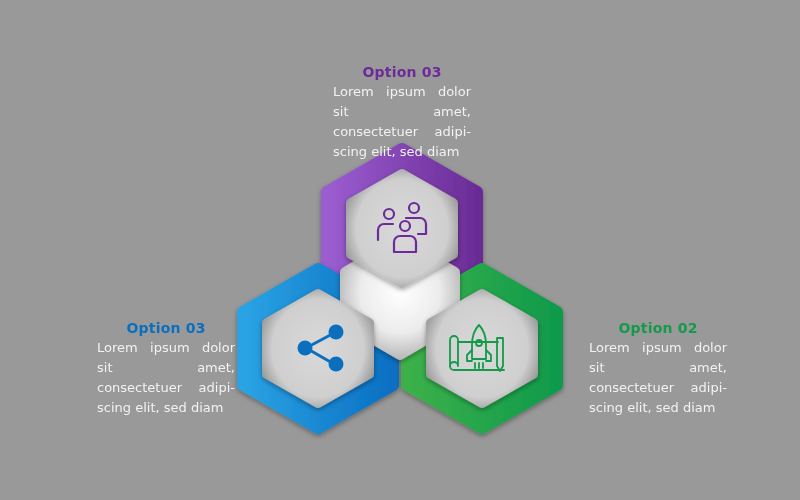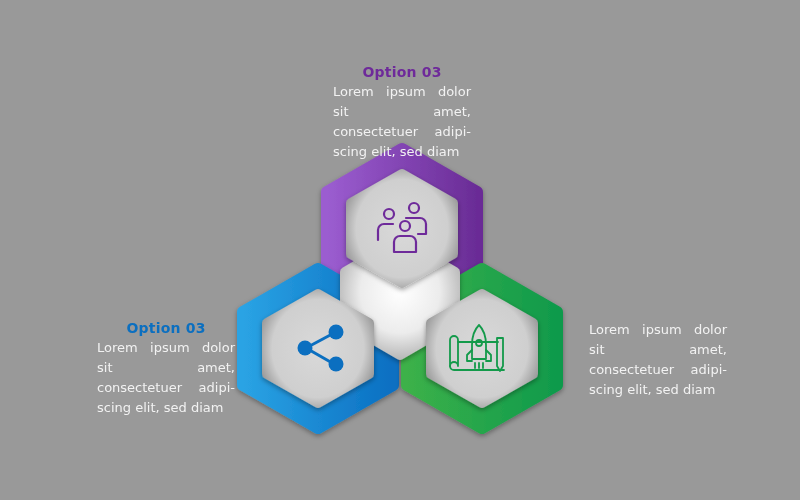--- a/index.html
+++ b/index.html
@@ -102,14 +102,15 @@
   <div class="title" style="color:#6e2a9a;">Option 03</div>
   <div class="desc">Lorem ipsum dolor sit amet, consectetuer adipi-scing elit, sed diam</div>
 </div>
 
 <div class="block" style="left:73px; top:320px;margin-left:24px;">
   <div class="title" style="color:#0b6fc0;">Option 03</div>
   <div class="desc">Lorem ipsum dolor sit amet, consectetuer adipi-scing elit, sed diam</div>
 </div>
 
 <div class="block" style="left:589px; top:320px;">
+  <div class="title" style="color:#139a4a;">Option 02</div>
   <div class="desc">Lorem ipsum dolor sit amet, consectetuer adipi-scing elit, sed diam</div>
 </div>
 
 </body></html>

